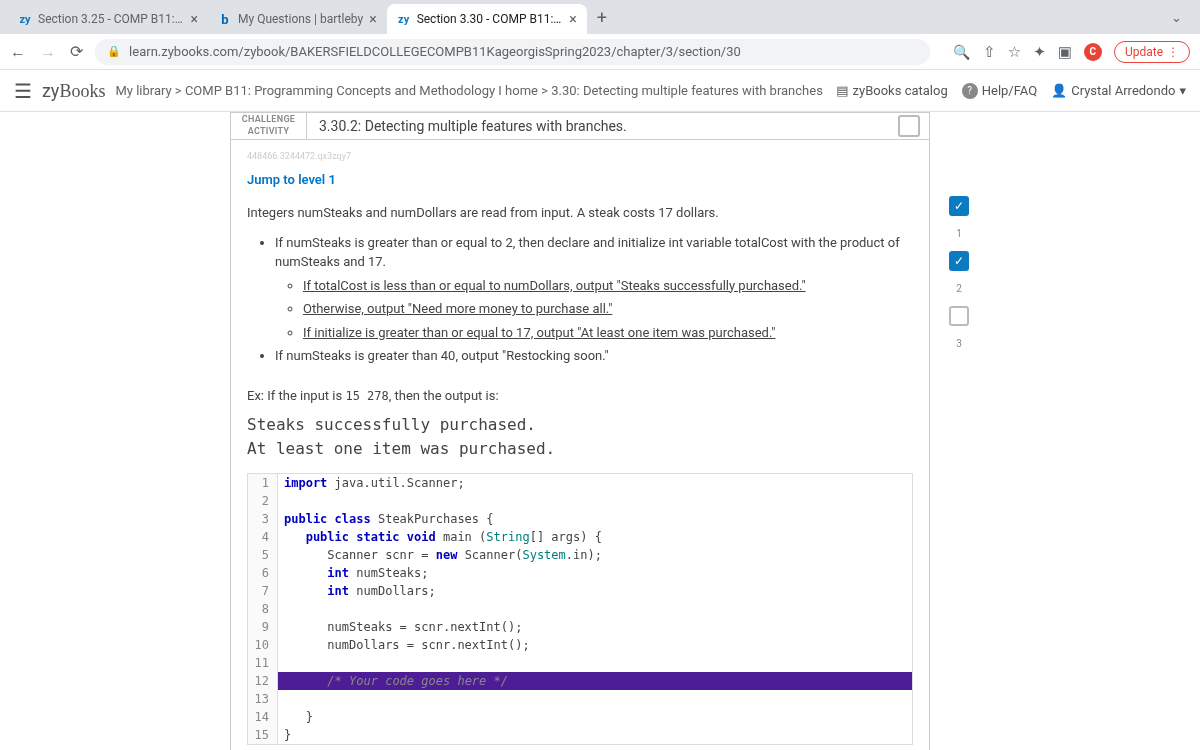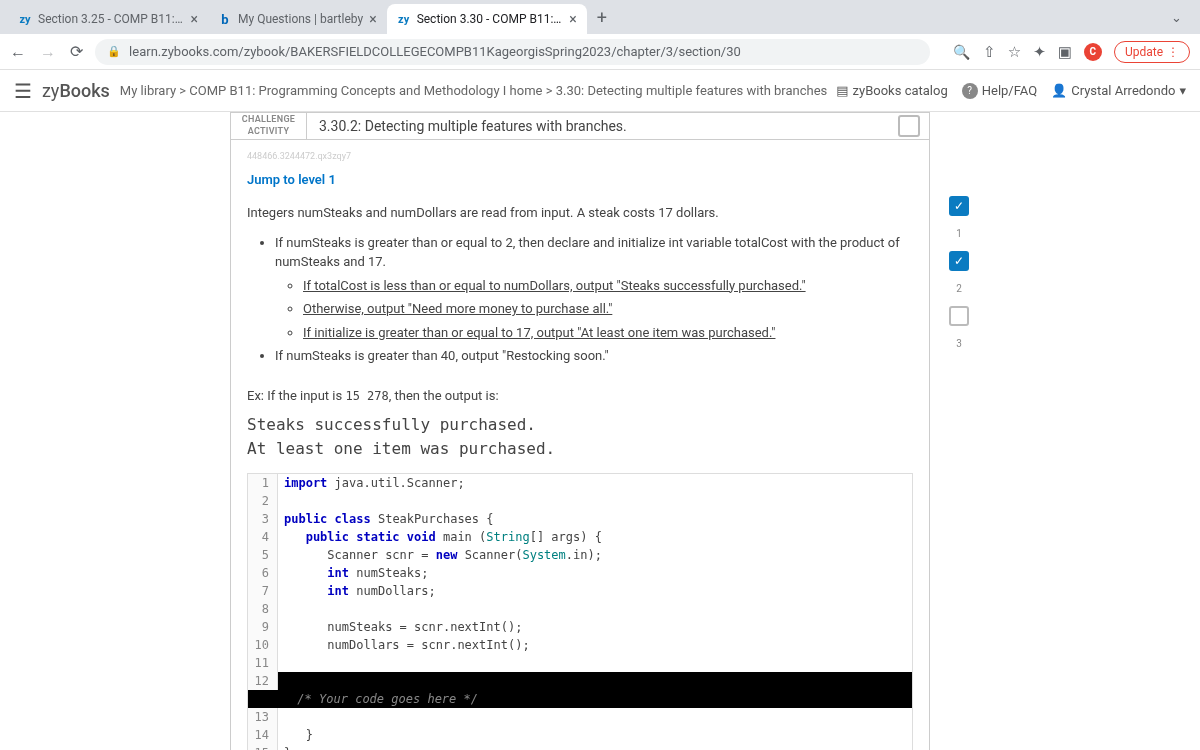--- a/index.html
+++ b/index.html
@@ -26,21 +26,21 @@
   .toolbar-right span { cursor: pointer; }
   .google-g { width: 16px; height: 16px; background: conic-gradient(#ea4335 0 90deg,#fbbc05 90deg 180deg,#34a853 180deg 270deg,#4285f4 270deg); border-radius: 50%; }
   .c-badge { width: 18px; height: 18px; border-radius: 50%; background: #ea4335; color: #fff; display: flex; align-items: center; justify-content: center; font-size: 10px; font-weight: bold; }
   .update-btn { border: 1px solid #ea4335; color: #ea4335; border-radius: 14px; padding: 3px 10px; font-size: 12px; cursor: pointer; display: flex; align-items: center; gap: 4px; text-align: center; }
   
   
   .zybooks-header { display: flex; align-items: center; height: 42px; padding: 0 14px; border-bottom: 1px solid #e0e0e0; }
   .hamburger { font-size: 20px; color: #555; margin-right: 10px; cursor: pointer; }
   .zybooks-logo { font-size: 18px; color: #555; margin-right: 10px; }
   .zybooks-logo .zy { color: #555; font-weight: 400; }
-  .zybooks-logo .books { font-weight: 500; }
+  .zybooks-logo .books { font-weight: 500; font-family: Liberation Serif, serif; }
   .breadcrumb { font-size: 13px; color: #666; }
   .header-right { margin-left: auto; display: flex; align-items: center; gap: 14px; font-size: 13px; color: #555; }
   .header-right .item { display: flex; align-items: center; gap: 4px; cursor: pointer; }
   .header-right .qmark { width: 16px; height: 16px; border-radius: 50%; background: #888; color: #fff; display: flex; align-items: center; justify-content: center; font-size: 10px; }
   .header-right .person { width: 16px; height: 16px; display: flex; align-items: center; justify-content: center; }
   
   
   .content { padding: 0 0 0 0; height: calc(750px - 34px - 36px - 42px); overflow: hidden; position: relative; }
   .activity-container { width: 700px; margin-left: 230px; position: relative; }
   
@@ -55,21 +55,21 @@
   .jump-link { color: #0075c9; font-weight: 600; font-size: 13px; cursor: pointer; margin-bottom: 14px; display: inline-block; }
   .prompt-text { margin-bottom: 10px; }
   ul { padding-left: 28px; margin: 6px 0 10px; }
   ul ul { margin: 4px 0; list-style-type: circle; text-decoration: underline; }
   li { margin-bottom: 4px; }
   .example-block { font-family: "Menlo", "Monaco", "Consolas", monospace; font-size: 16px; margin: 8px 0 12px; line-height: 1.5; }
   .inline-code { font-family: "Menlo", "Monaco", "Consolas", monospace; font-size: 12px; }
   
   .code-editor { border: 1px solid #ddd; margin-top: 8px; font-family: "Menlo","Monaco","Consolas", monospace; font-size: 12px; }
   .code-line { display: flex; }
-  .code-line.highlight { background: #000000; flex-direction: column; }
+  .code-line.highlight { background: #4c1d95; }
   .gutter { width: 30px; text-align: right; padding-right: 8px; color: #888; background: #fafafa; border-right: 1px solid #ddd; user-select: none; }
   .code { padding-left: 6px; white-space: pre; }
   .kw { color: #0000c0; font-weight: bold; }
   .type { color: #008080; }
   .cmt { color: #888; font-style: italic; }
   
   
   .level-indicators { position: absolute; right: -40px; top: 56px; display: flex; flex-direction: column; gap: 10px; align-items: center; }
   .level-box { width: 20px; height: 20px; border-radius: 3px; display: flex; align-items: center; justify-content: center; }
   .level-box.done { background: #0b7bc1; color: #fff; font-size: 12px; }

